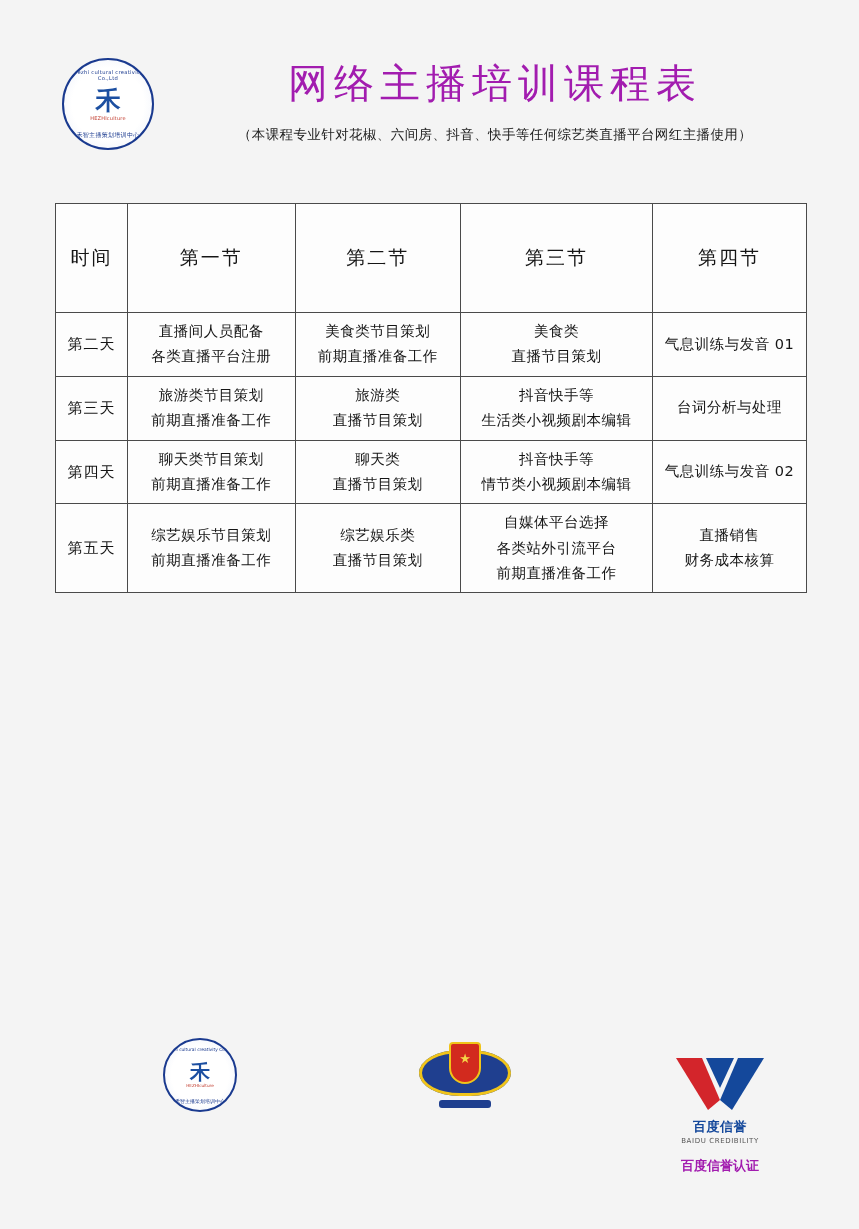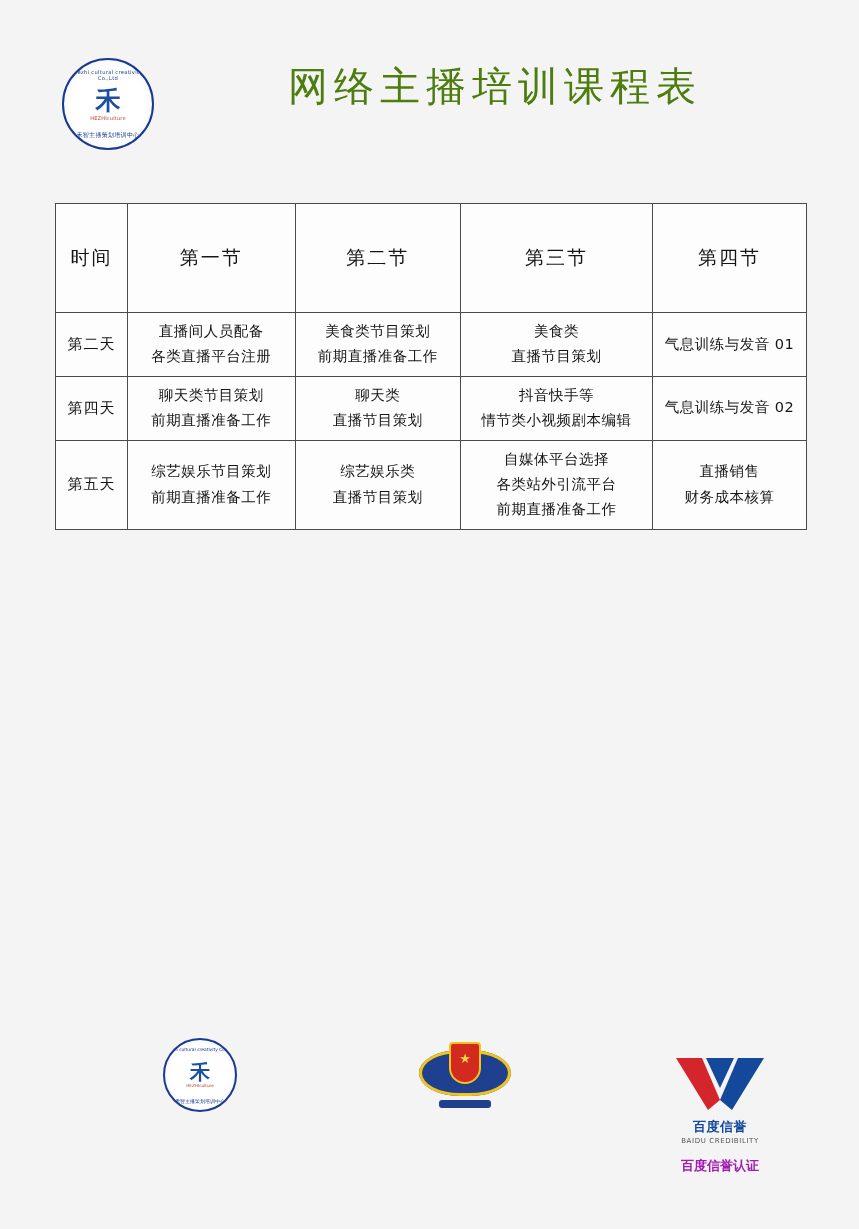--- a/index.html
+++ b/index.html
@@ -73,24 +73,24 @@
     letter-spacing: .2px;
   }
   .title-block {
     position: absolute;
     left: 185px;
     top: 62px;
     width: 620px;
     text-align: center;
   }
   .doc-title {
-    font-family: Liberation Serif, serif;
+    font-family: Liberation Mono, monospace;
     font-size: 40px;
     letter-spacing: 6px;
-    color: #4d7c0f;
+    color: #a21caf;
     font-weight: normal;
     line-height: 1.25;
     margin: 0;
   }
   .doc-subtitle {
     margin-top: 14px;
     font-size: 13.5px;
     color: #222;
     letter-spacing: .4px;
     font-family: "DejaVu Sans", sans-serif;
@@ -262,20 +262,21 @@
 
     <div class="logo-seal">
       <div class="ring-text-top">Hezhi cultural creativity Co.,Ltd</div>
       <div class="mark">禾</div>
       <div class="mark-sub">HEZHIculture</div>
       <div class="ring-text-bottom">禾智主播策划培训中心</div>
     </div>
 
     <div class="title-block">
       <h1 class="doc-title">网络主播培训课程表</h1>
+      <div class="doc-subtitle">（本课程专业针对花椒、六间房、抖音、快手等任何综艺类直播平台网红主播使用）</div>
     </div>
   </div>
 
   <div class="table-wrap">
     <table class="schedule">
       <colgroup>
         <col class="c-time">
           <col class="c-s1">
           <col class="c-s2">
           <col class="c-s3">
@@ -305,20 +306,38 @@
           </td>
           <td>
             <span class="cell-line">美食类</span>
             <span class="cell-line">直播节目策划</span>
           </td>
           <td>
             <span class="cell-line">气息训练与发音 01</span>
           </td>
         </tr>
 
+        <tr>
+          <td class="day">第三天</td>
+          <td>
+            <span class="cell-line">旅游类节目策划</span>
+            <span class="cell-line">前期直播准备工作</span>
+          </td>
+          <td>
+            <span class="cell-line">旅游类</span>
+            <span class="cell-line">直播节目策划</span>
+          </td>
+          <td>
+            <span class="cell-line">抖音快手等</span>
+            <span class="cell-line">生活类小视频剧本编辑</span>
+          </td>
+          <td>
+            <span class="cell-line">台词分析与处理</span>
+          </td>
+        </tr>
 
         <tr>
           <td class="day">第四天</td>
           <td>
             <span class="cell-line">聊天类节目策划</span>
             <span class="cell-line">前期直播准备工作</span>
           </td>
           <td>
             <span class="cell-line">聊天类</span>
             <span class="cell-line">直播节目策划</span>

